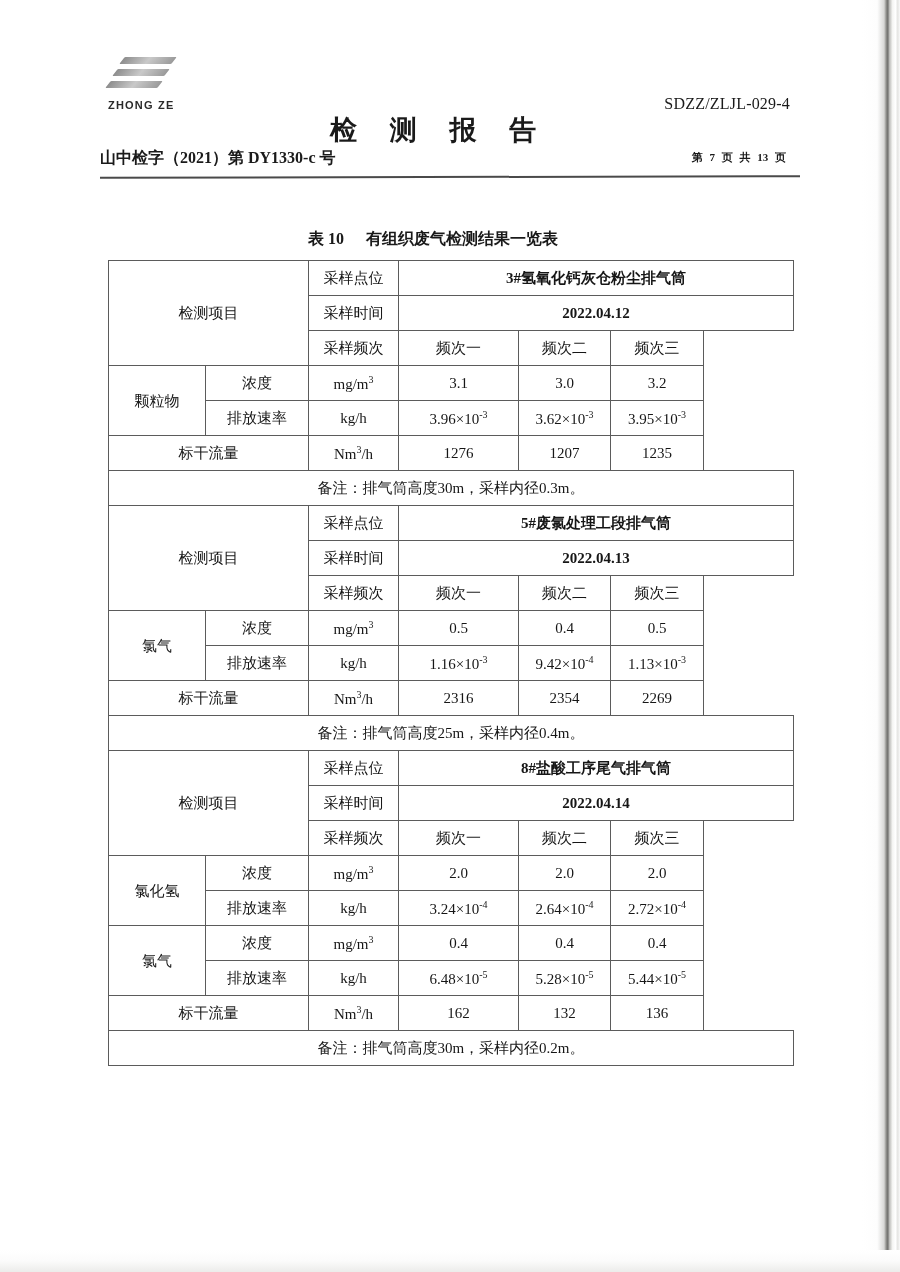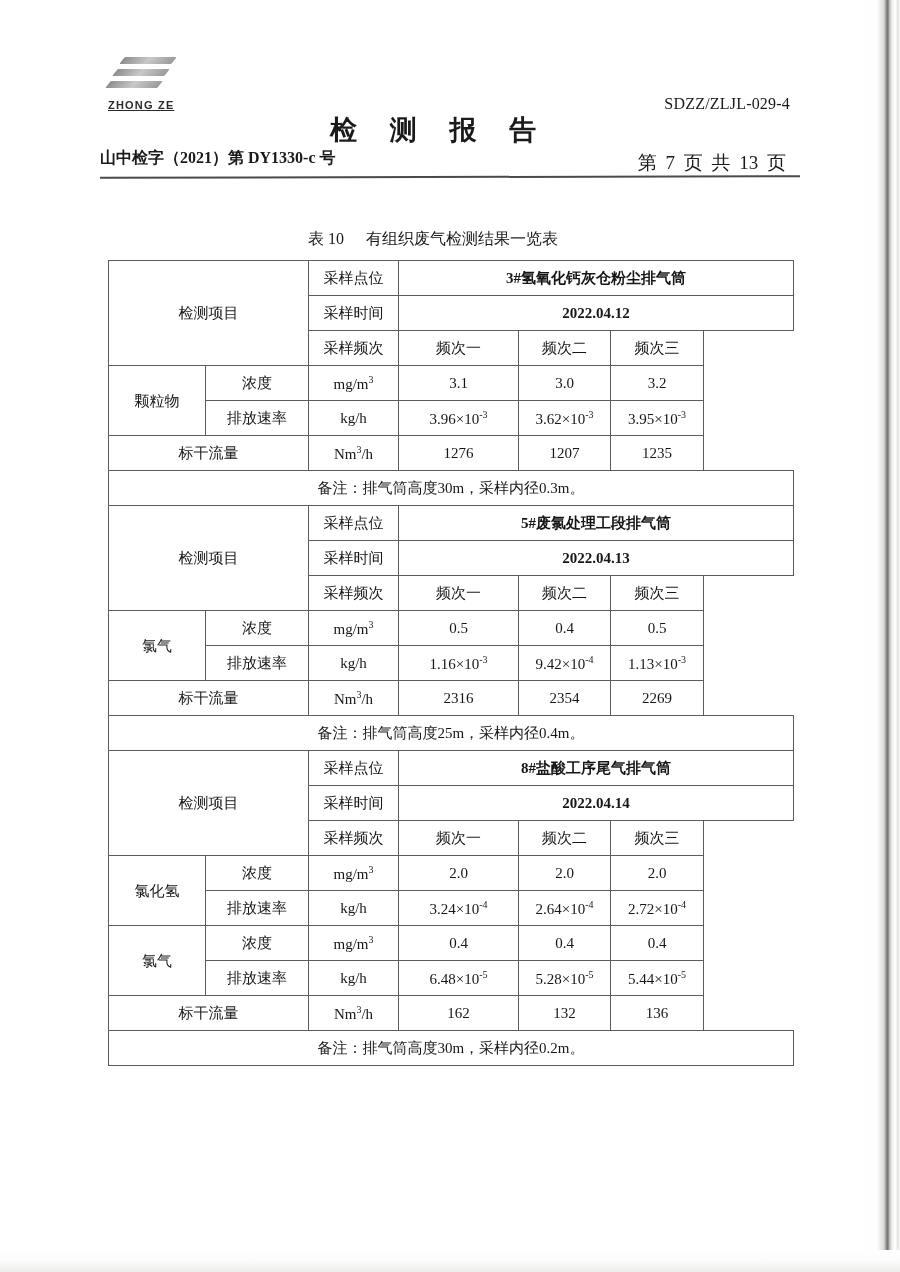--- a/index.html
+++ b/index.html
@@ -66,21 +66,20 @@
   .logo-bars i:nth-child(1) { left: 14px; top: 2px; }
   .logo-bars i:nth-child(2) { left: 7px;  top: 14px; }
   .logo-bars i:nth-child(3) { left: 0px;  top: 26px; }
   .logo-text {
     font-family: "Liberation Sans", sans-serif;
     font-size: 11px;
     font-weight: bold;
     letter-spacing: 1.2px;
     color: #2a2a2a;
     margin-top: 4px;
-    text-decoration: underline;
   }
   .doc-code {
     position: absolute;
     right: 76px;
     top: 95px;
     font-size: 16px;
     font-weight: normal;
     letter-spacing: 0.2px;
   }
   .report-title {
@@ -98,22 +97,22 @@
     position: absolute;
     left: 100px;
     top: 148px;
     font-size: 16px;
     font-weight: bold;
   }
   .page-no {
     position: absolute;
     right: 78px;
     top: 150px;
-    font-size: 19px;
-    font-weight: normal;
+    font-size: 11px;
+    font-weight: bold;
   }
   .page-no span { margin: 0 2px; }
   .header-rule {
     position: absolute;
     left: 100px;
     top: 176px;
     width: 700px;
     height: 2px;
     background: #4a4a4a;
     transform: rotate(-0.12deg);
@@ -127,21 +126,21 @@
     font-size: 19px;
     font-weight: bold;
   }
   .table-caption {
     position: absolute;
     left: 0;
     top: 229px;
     width: 866px;
     text-align: center;
     font-size: 16px;
-    font-weight: normal;
+    font-weight: bold;
   }
   .table-caption .gap { display: inline-block; width: 14px; }
 
   
   .tbl-wrap {
     position: absolute;
     left: 108px;
     top: 260px;
     width: 685px;
   }

